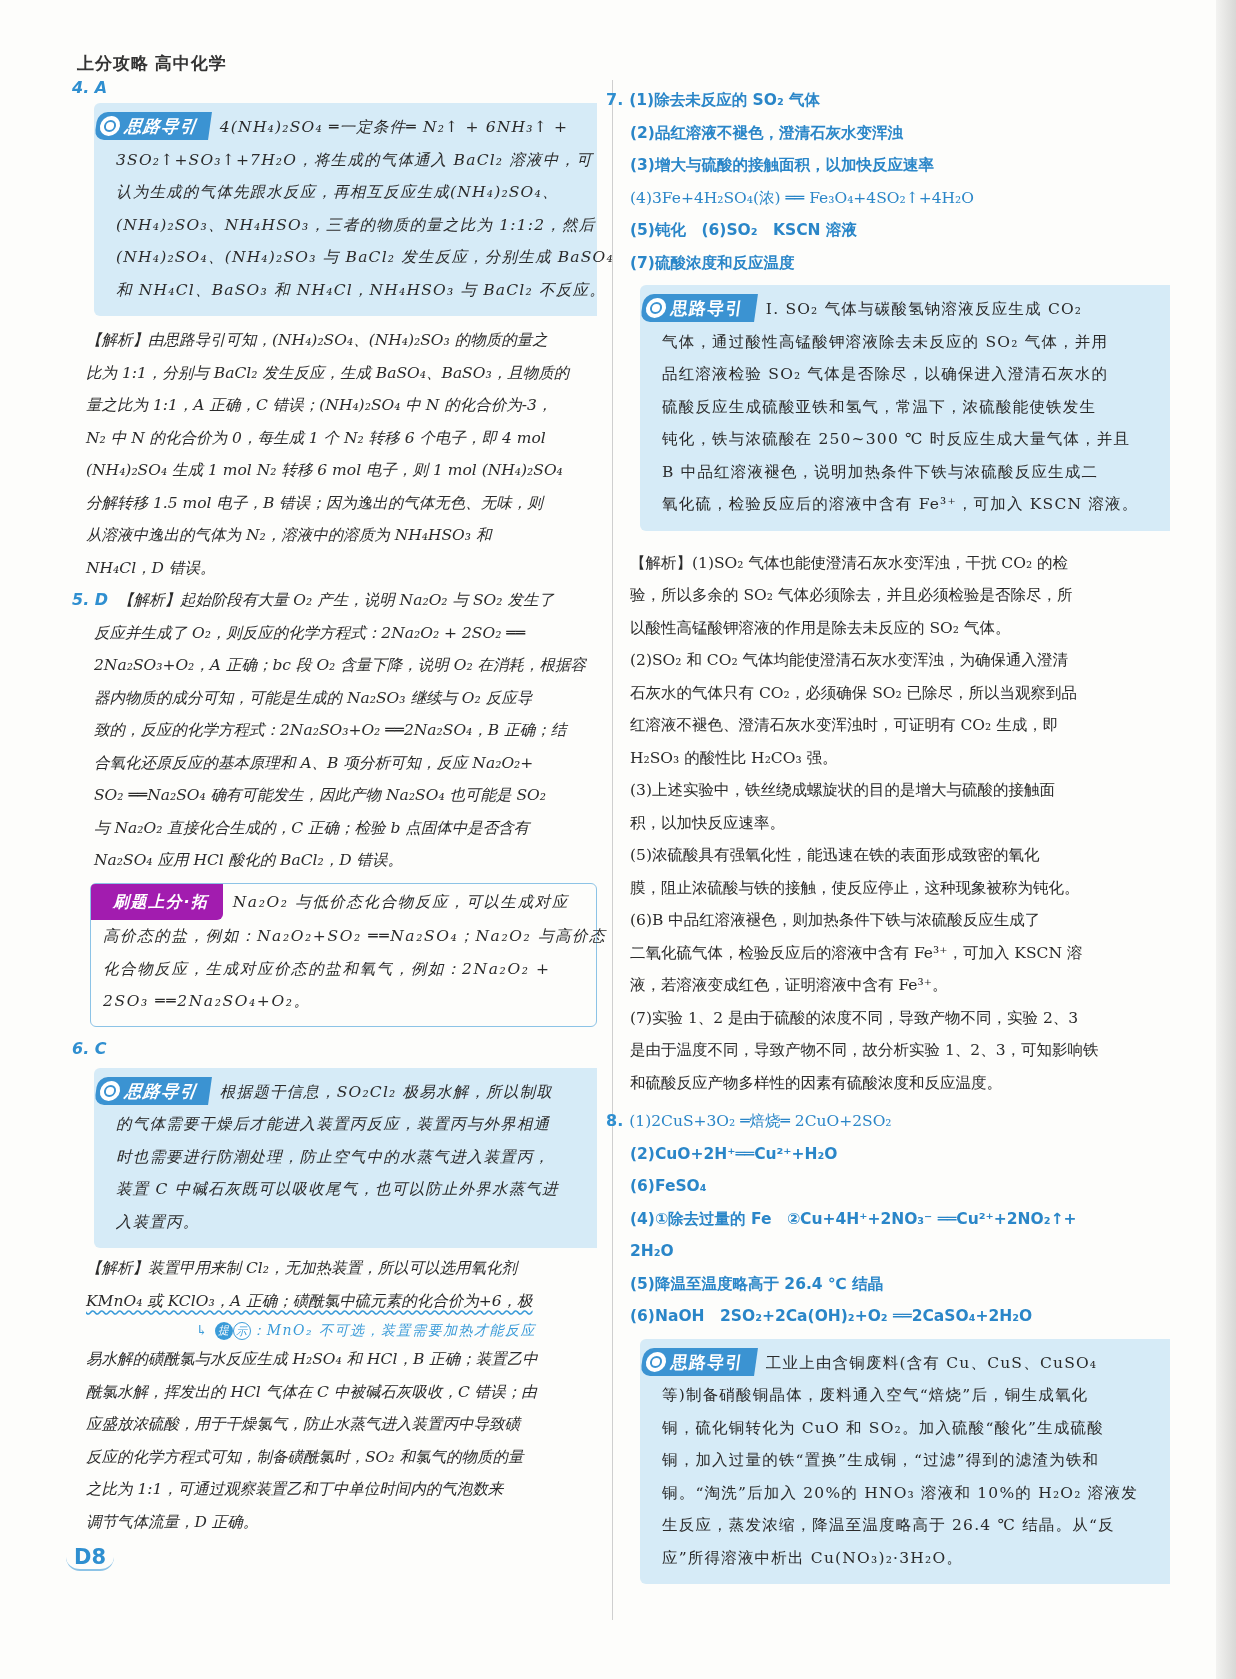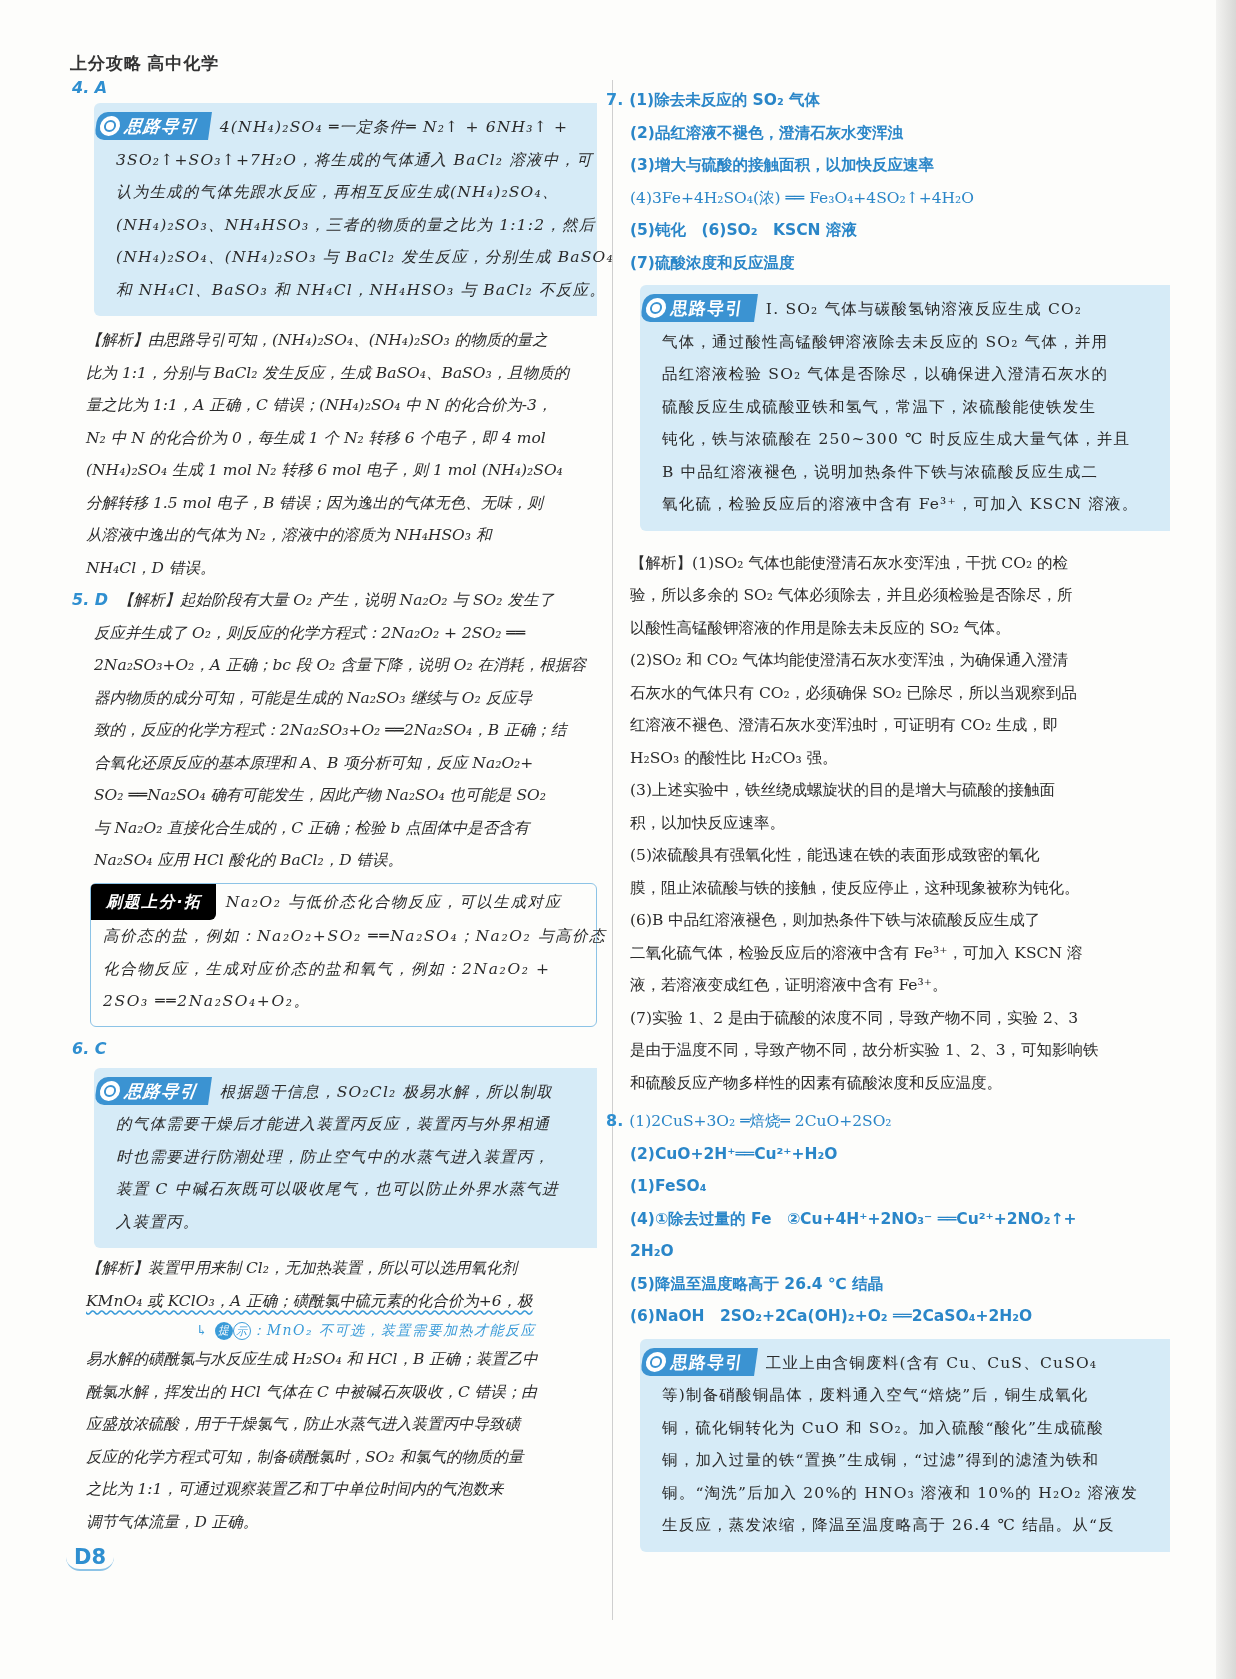--- a/index.html
+++ b/index.html
@@ -1,21 +1,21 @@
 <!DOCTYPE html>
 <html><head>
 <meta charset="utf-8">
 <style>
   html, body { margin:0; padding:0; }
   body {
     width:1236px; height:1679px; background:#fdfdfb; position:relative; overflow:hidden;
     font-family:"DejaVu Serif","Liberation Serif",serif; color:#2a2a2a;
   }
   .right-edge { position:absolute; right:0; top:0; width:20px; height:100%; background:linear-gradient(90deg,#f3f3f1,#d8d8d6); }
-  .header { position:absolute; left:70px; top:52px; font-family:Liberation Serif, serif; font-weight:bold; font-size:17px; color:#333; letter-spacing:1px; }
+  .header { position:absolute; left:77px; top:52px; font-family:Liberation Sans, sans-serif; font-weight:bold; font-size:17px; color:#333; letter-spacing:1px; }
   .col { position:absolute; }
   .col-left { left:72px; top:78px; width:525px;font-style:italic; }
   .col-right { left:630px; top:84px; width:540px; }
   .divider { position:absolute; left:612px; top:80px; width:1px; height:1540px; background:#cfcfcf; }
 
   .qnum { font-family:"DejaVu Sans",sans-serif; font-weight:bold; color:#2f8fd0; font-size:16px; }
   .line { font-size:15.5px; line-height:32.5px; white-space:nowrap; }
   .ans { color:#2a86c8; font-family:"DejaVu Sans",sans-serif; font-weight:bold; font-size:15.5px; line-height:32.5px; white-space:nowrap; }
   .ans .f { font-family:"DejaVu Serif",serif; font-weight:normal; }
 
@@ -24,21 +24,21 @@
   .badge {
     display:inline-flex; align-items:center; gap:5px; background:#3b93d2; color:#fff;
     font-family:"DejaVu Sans",sans-serif; font-weight:bold; font-size:17px;
     padding:2px 12px 2px 4px; border-radius:10px 0 0 10px; margin-left:-20px; margin-right:10px;
     transform:skewX(-8deg); height:24px;
   }
   .badge .ring { width:20px; height:20px; border-radius:50%; background:#fff; display:inline-flex; align-items:center; justify-content:center; }
   .badge .ring span { width:12px; height:12px; border-radius:50%; border:2.5px solid #3b93d2; box-sizing:border-box; background:#fff; }
   .tipbox { border:1.5px solid #8cc3e6; border-radius:6px; margin:6px 0 0 18px; padding:0 12px 8px 12px; }
   .tipbox .line { letter-spacing:1.6px; }
-  .tipbadge { display:inline-block; background:#000000; color:#fff; font-family:"DejaVu Sans",sans-serif; font-weight:bold; font-size:16px; padding:2px 14px 2px 15px; margin-left:-12px; margin-right:10px; border-radius:4px 0 6px 0; }
+  .tipbadge { display:inline-block; background:#a21caf; color:#fff; font-family:"DejaVu Sans",sans-serif; font-weight:bold; font-size:16px; padding:2px 14px 2px 22px; margin-left:-12px; margin-right:10px; border-radius:4px 0 6px 0; }
   .hint { color:#3a9bd8; font-size:14px; letter-spacing:1.5px; padding-left:110px; line-height:26px; white-space:nowrap; }
   .hint .hb { display:inline-block; width:18px; height:18px; border-radius:50%; background:#3a9bd8; color:#fff; font-size:11px; text-align:center; line-height:18px; vertical-align:middle; }
   .hint .hb2 { background:#fff; color:#3a9bd8; border:1px solid #3a9bd8; box-sizing:border-box; }
   .wavy { text-decoration:underline wavy #3a9bd8; text-underline-offset:4px; }
   .pagenum { position:absolute; left:66px; top:1545px; font-family:"DejaVu Sans",sans-serif; font-weight:bold; color:#2f8fd0; font-size:21px; border-bottom:2px solid #8cc3e6; border-radius:0 0 14px 14px; padding:0 8px; }
   .gap { height:8px; }
   .ind { padding-left:22px; }
 </style>
 </head>
 <body>
@@ -157,34 +157,35 @@
     <div class="line">二氧化硫气体，检验反应后的溶液中含有 Fe³⁺，可加入 KSCN 溶</div>
     <div class="line">液，若溶液变成红色，证明溶液中含有 Fe³⁺。</div>
     <div class="line">(7)实验 1、2 是由于硫酸的浓度不同，导致产物不同，实验 2、3</div>
     <div class="line">是由于温度不同，导致产物不同，故分析实验 1、2、3，可知影响铁</div>
     <div class="line">和硫酸反应产物多样性的因素有硫酸浓度和反应温度。</div>
   </div>
 
   <div style="margin-top:6px">
     <div class="ans"><span class="qnum" style="margin-left:-24px;margin-right:6px">8.</span><span class="f">(1)2CuS+3O₂ ═焙烧═ 2CuO+2SO₂</span></div>
     <div class="ans f">(2)CuO+2H⁺══Cu²⁺+H₂O</div>
-    <div class="ans f">(1)FeSO₄</div>
+    <div class="ans f">(6)FeSO₄</div>
     <div class="ans">(4)①除去过量的 Fe　②Cu+4H⁺+2NO₃⁻ ══Cu²⁺+2NO₂↑+</div>
     <div class="ans f">2H₂O</div>
     <div class="ans">(5)降温至温度略高于 26.4 ℃ 结晶</div>
     <div class="ans f">(6)NaOH　2SO₂+2Ca(OH)₂+O₂ ══2CaSO₄+2H₂O</div>
   </div>
   <div class="guide" style="margin-left:10px">
     <div class="line"><span class="badge">
           <span class="ring">
             <span></span>
           </span>
           <span>思路导引</span>
         </span><span>工业上由含铜废料(含有 Cu、CuS、CuSO₄</span></div>
     <div class="line">等)制备硝酸铜晶体，废料通入空气“焙烧”后，铜生成氧化</div>
     <div class="line">铜，硫化铜转化为 CuO 和 SO₂。加入硫酸“酸化”生成硫酸</div>
     <div class="line">铜，加入过量的铁“置换”生成铜，“过滤”得到的滤渣为铁和</div>
     <div class="line">铜。“淘洗”后加入 20%的 HNO₃ 溶液和 10%的 H₂O₂ 溶液发</div>
     <div class="line">生反应，蒸发浓缩，降温至温度略高于 26.4 ℃ 结晶。从“反</div>
+    <div class="line">应”所得溶液中析出 Cu(NO₃)₂·3H₂O。</div>
   </div>
 </div>
 
 <div class="pagenum">D8</div>
 
 </body></html>

